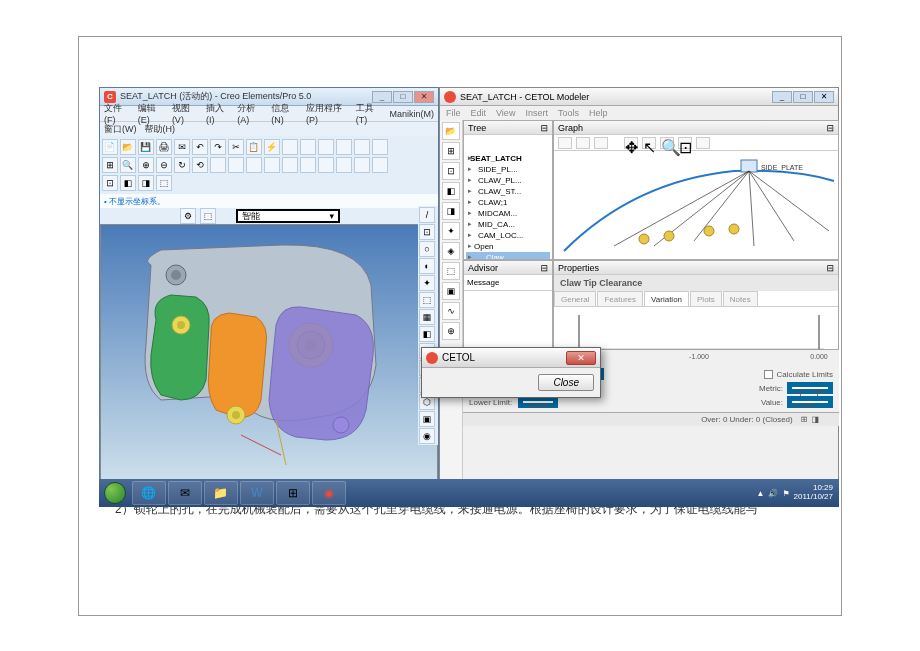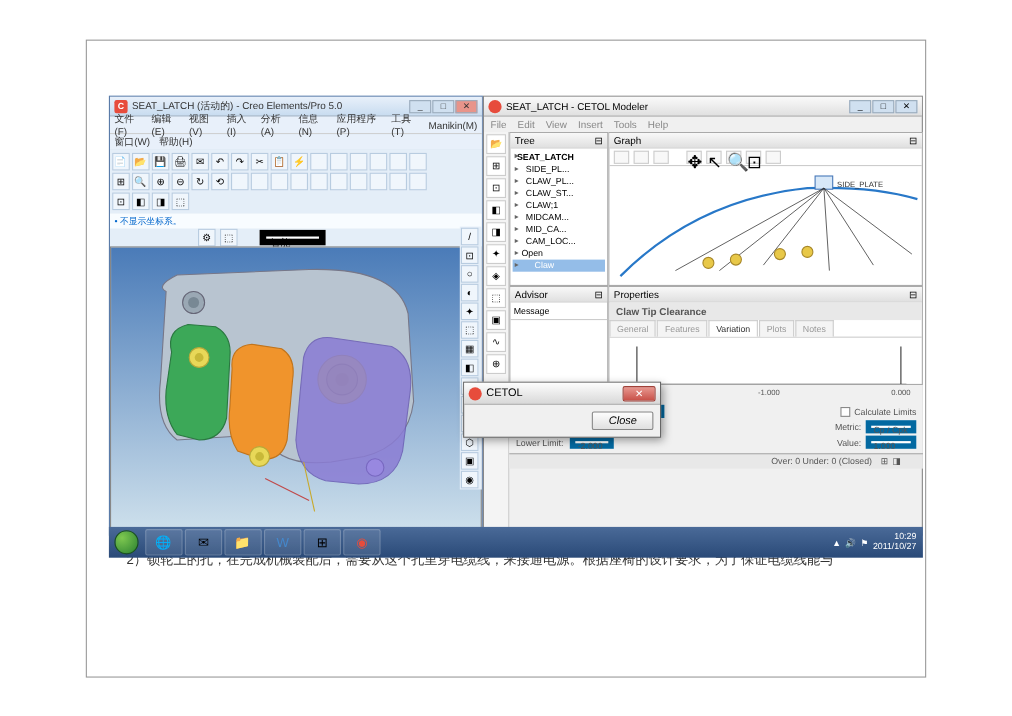--- a/index.html
+++ b/index.html
@@ -13,35 +13,35 @@
 .win-btns { display: flex; gap: 1px; }
 .win-btn { width: 20px; height: 12px; background: #d0e0f0; border: 1px solid #9ab; font-size: 8px; display: flex; align-items: center; justify-content: center; }
 .win-btn.close { background: #e8948a; }
 .menubar { height: 16px; background: #e8f0fa; display: flex; padding: 0 4px; font-size: 9px; color: #333; align-items: center; gap: 8px; border-bottom: 1px solid #ccc; }
 .menubar2 { height: 14px; background: #e8f0fa; display: flex; padding: 0 4px; font-size: 9px; color: #333; align-items: center; gap: 8px; }
 .toolbar-rows { background: #e4eef8; padding: 2px; }
 .toolbar-row { display: flex; gap: 2px; padding: 1px 0; flex-wrap: wrap; }
 .tbtn { width: 16px; height: 16px; background: #f0f6fc; border: 1px solid #b8cce0; display: flex; align-items: center; justify-content: center; font-size: 9px; }
 .status-row { height: 14px; background: #f8fcff; font-size: 8px; color: #06c; padding: 0 4px; display: flex; align-items: center; }
 .dropdown-row { height: 16px; background: #e4eef8; display: flex; align-items: center; padding: 0 60px 0 80px; }
-.dropdown { height: 14px; width: 60px; background: #fff; border: 6px solid #000000; font-size: 9px; padding: 0 4px; display: flex; }
+.dropdown { height: 14px; width: 104px; background: #fff; border: 2px solid #000000; font-size: 9px; padding: 0 4px; display: flex; align-items: center; }
 .viewport { position: relative; background: linear-gradient(#4a7bb8,#d8e8f0); height: 280px; border: 1px solid #888; }
 .right-toolbar { position: absolute; right: 0; top: 118px; width: 20px; background: #e4eef8; display: flex; flex-direction: column; gap: 1px; padding: 1px; }
 .cetol-window { position: absolute; left: 340px; top: 0; width: 400px; height: 400px; background: #f0f0f0; border: 1px solid #888; }
 .cetol-title { height: 18px; background: linear-gradient(#fafafa,#e0e0e0); display: flex; align-items: center; padding: 0 4px; font-size: 9px; border-bottom: 1px solid #aaa; }
 .cetol-title .icon { width: 12px; height: 12px; background: #e74c3c; border-radius: 50%; margin-right: 4px; }
 .cetol-menu { height: 14px; display: flex; gap: 10px; padding: 0 6px; font-size: 9px; color: #888; align-items: center; }
 .cetol-body { display: flex; height: 368px; }
 .left-icons { width: 24px; background: #f4f4f4; display: flex; flex-direction: column; gap: 2px; padding: 2px; border-right: 1px solid #ccc; }
 .licon { width: 18px; height: 18px; background: #fff; border: 1px solid #ccc; font-size: 9px; display: flex; align-items: center; justify-content: center; }
 .panels { flex: 1; display: flex; flex-direction: column; }
 .top-panels { display: flex; height: 140px; }
 .tree-panel { width: 90px; border: 1px solid #aaa; background: #fff; font-size: 8px; overflow: hidden; }
 .panel-hdr { height: 14px; background: linear-gradient(#f8f8f8,#e0e0e0); border-bottom: 1px solid #ccc; padding: 0 4px; display: flex; align-items: center; font-size: 9px; }
-.tree-items { padding: 2px; }
+.tree-items { padding: 2px; margin-top: 16px; }
 .tree-item { padding: 1px 0 1px 12px; white-space: nowrap; overflow: hidden; position: relative; }
 .tree-item::before { content: '▸'; position: absolute; left: 2px; font-size: 7px; color: #666; }
 .tree-item.sel { background: #94bde8; color: #fff; }
 .graph-panel { flex: 1; border: 1px solid #aaa; background: #fff; position: relative; }
 .graph-toolbar { height: 16px; border-bottom: 1px solid #ccc; display: flex; gap: 4px; padding: 0 4px; align-items: center; }
 .gtbtn { width: 14px; height: 12px; background: #f8f8f8; border: 1px solid #ccc; }
 .graph-canvas { position: relative; height: 108px; overflow: hidden; }
 .mid-panels { display: flex; height: 90px; }
 .advisor-panel { width: 90px; border: 1px solid #aaa; background: #fff; }
 .props-panel { flex: 1; border: 1px solid #aaa; background: #fff; }

